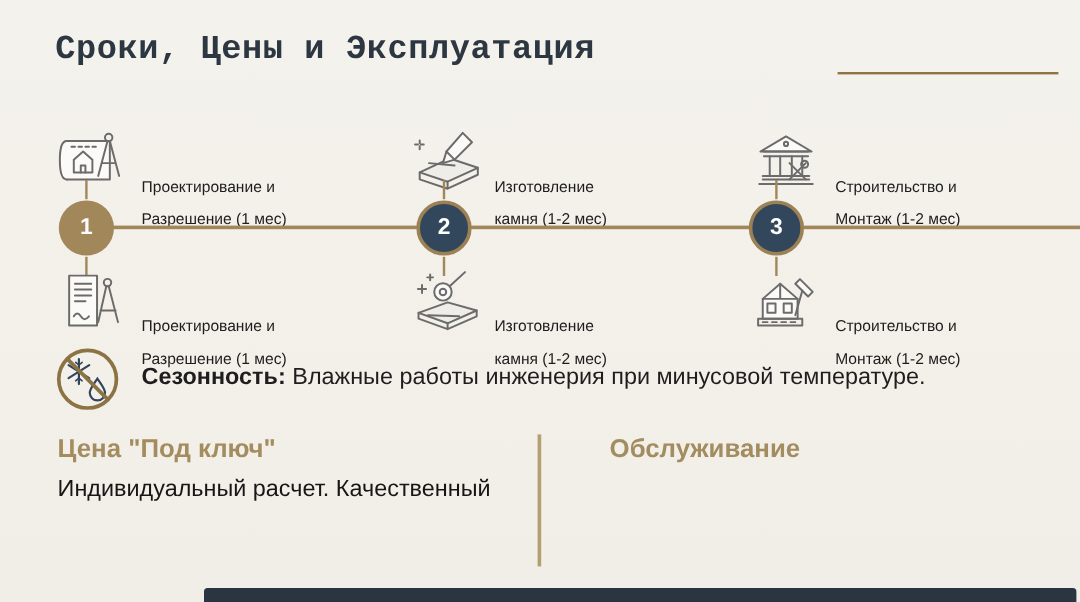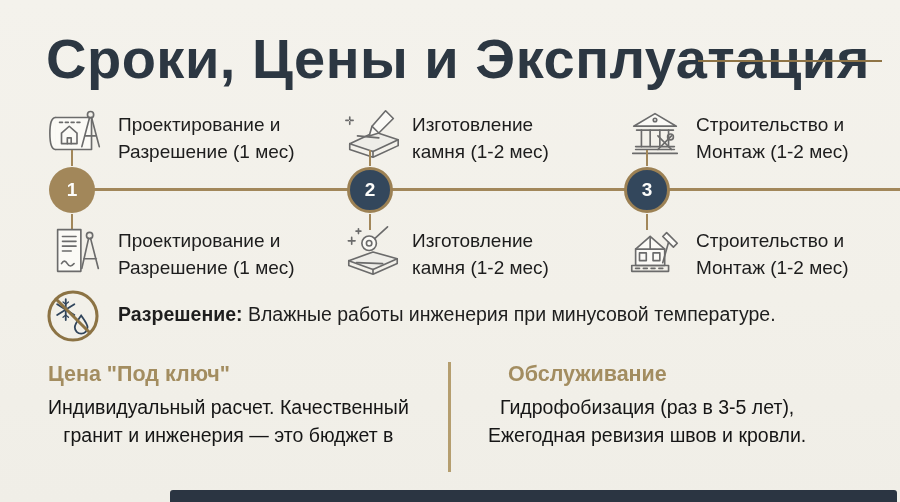--- a/index.html
+++ b/index.html
@@ -4,48 +4,48 @@
 <style>
   html,body { margin:0; padding:0; background:#d8d6cf; }
   .slide {
     position:relative; width:900px; height:502px; overflow:hidden;
     background:#f3f1ea;
     background-image: linear-gradient(180deg, #f4f2ec 0%, #f2f0e9 60%, #f0eee7 100%);
     font-family:"Liberation Sans", sans-serif; color:#1e1e1e;
   }
   .title {
     position:absolute; left:46px; top:26px;
-    font-family:Liberation Sans, sans-serif; font-weight:700;
-    font-size:56px; letter-spacing:0.5px; color:#2c3742;
+    font-family:Liberation Mono, monospace; font-weight:700;
+    font-size:28px; letter-spacing:0.5px; color:#2c3742;
   }
   .title-rule { position:absolute; left:698px; top:60px; width:184px; height:2px; background:#8f7446; }
 
   .step-icon { position:absolute; width:62px; height:62px; }
   .step-icon svg { width:100%; height:100%; }
-  .step-text { position:absolute; font-size:19px; line-height:27px; color:#1d1d1d; }
+  .step-text { position:absolute; font-size:13px; line-height:27px; color:#1d1d1d;margin-top:31px; }
   .step-text span { display:block; white-space:nowrap; }
 
   .timeline-line { position:absolute; left:72px; right:0; top:188px; height:3px; background:#a2875a; }
   .stem { position:absolute; width:2px; height:16px; background:#a2875a; }
   .tcircle {
     position:absolute; border-radius:50%;
     display:flex; align-items:center; justify-content:center;
     color:#fdfdfb; font-weight:700; font-size:19px;
   }
   .tcircle.first { left:49px; top:167px; width:46px; height:46px; background:#a2875a; }
   .tcircle.dark  { top:167px; width:40px; height:40px; background:#33475c; border:3px solid #9c8154; }
 
   .season-icon { position:absolute; left:44px; top:287px; width:58px; height:58px; }
   .season-icon svg { width:100%; height:100%; }
   .season-text { position:absolute; left:118px; top:303px; font-size:19.5px; white-space:nowrap; }
   .season-text .lbl { font-weight:700; }
 
   .section-heading { position:absolute; top:362px; font-size:21.5px; font-weight:700; color:#a38d60; white-space:nowrap; }
   .section-body { position:absolute; top:394px; font-size:19.5px; line-height:27.5px; color:#161616; }
-  .section-body span { display:block; white-space:nowrap;text-align:center; }
+  .section-body span { display:block; white-space:nowrap; }
   .v-divider { position:absolute; left:448px; top:362px; width:3px; height:110px; background:#b59e6f; }
 
   .footer-bar { position:absolute; left:170px; bottom:0; width:727px; height:12px; background:#2b3542; border-radius:3px 3px 0 0; }
 
   .lineart { fill:none; stroke:#6b6b6b; stroke-width:1.7; stroke-linecap:round; stroke-linejoin:round; }
   .paperfill { fill:#fbfaf6; }
   .stonefill { fill:#eeede8; }
 </style>
 </head>
 <body>
@@ -174,32 +174,27 @@
       <circle cx="32" cy="32" r="26.5" fill="none" stroke="#8c7344" stroke-width="3.4"></circle>
       <g fill="none" stroke="#31455c" stroke-width="2" stroke-linecap="round">
         <path d="M24 13.5 V36.5 M14.5 19 L33.5 31 M33.5 19 L14.5 31"></path>
         <path d="M21 16.5 L24 19 L27 16.5 M21 33.5 L24 31 L27 33.5" stroke-width="1.4"></path>
         <path d="M41 31.5 c4.5 6.5 7 9.5 7 13 a7 7 0 1 1 -14 0 c0 -3.5 2.5 -6.5 7 -13 z"></path>
       </g>
       <line x1="13.5" y1="13.5" x2="50.5" y2="50.5" stroke="#8c7344" stroke-width="3.4" stroke-linecap="round"></line>
     </svg>
   </div>
   <div class="season-text">
-    <span class="lbl">Разрешение:</span><span> Влажные работы инженерия при минусовой температуре.</span>
+    <span class="lbl">Сезонность:</span><span> Влажные работы инженерия при минусовой температуре.</span>
   </div>
 
   <div class="section-heading" style="left:48px;">Цена "Под ключ"</div>
   <div class="section-body" style="left:48px;">
     <span>Индивидуальный расчет. Качественный</span>
-    <span>гранит и инженерия — это бюджет в</span>
   </div>
 
   <div class="v-divider"></div>
 
   <div class="section-heading" style="left:508px;">Обслуживание</div>
-  <div class="section-body" style="left:488px;">
-    <span>Гидрофобизация (раз в 3-5 лет),</span>
-    <span>Ежегодная ревизия швов и кровли.</span>
-  </div>
 
   <div class="footer-bar"></div>
 
 </div>
 
 </body></html>

